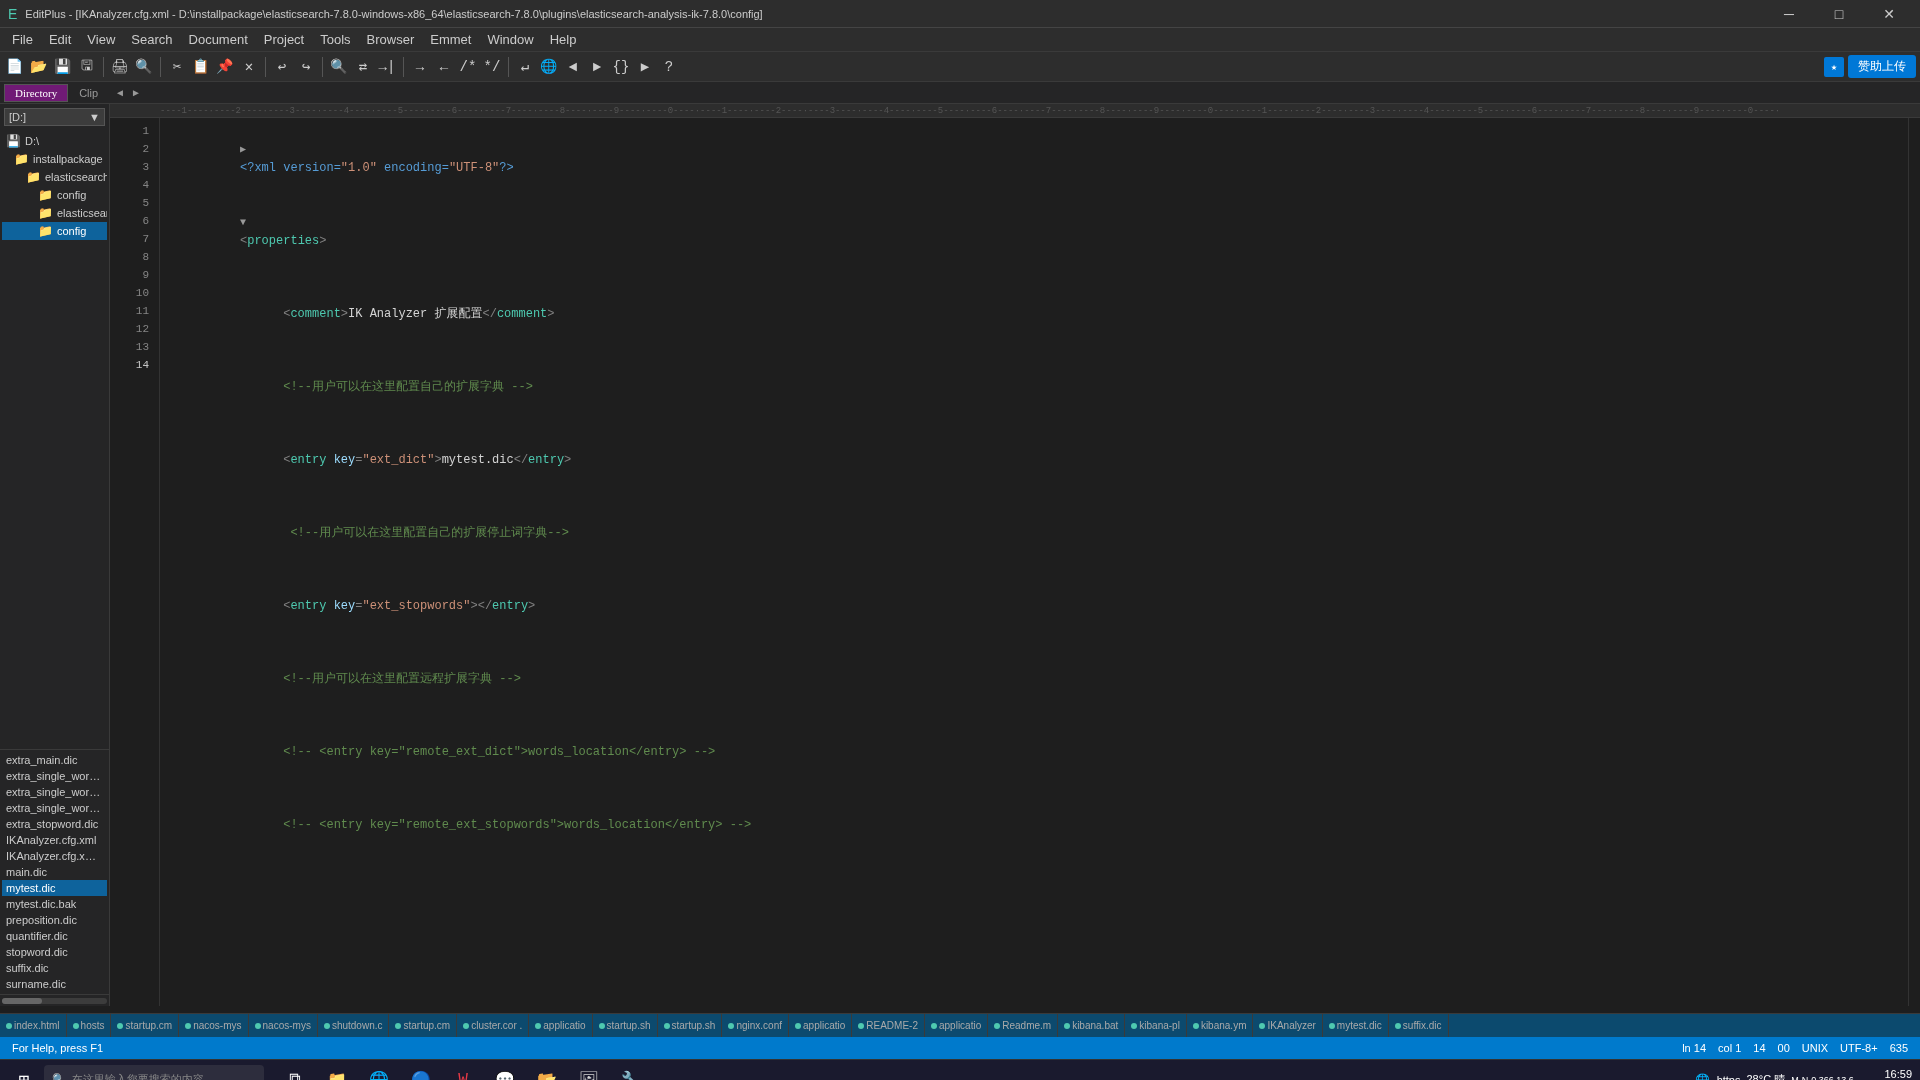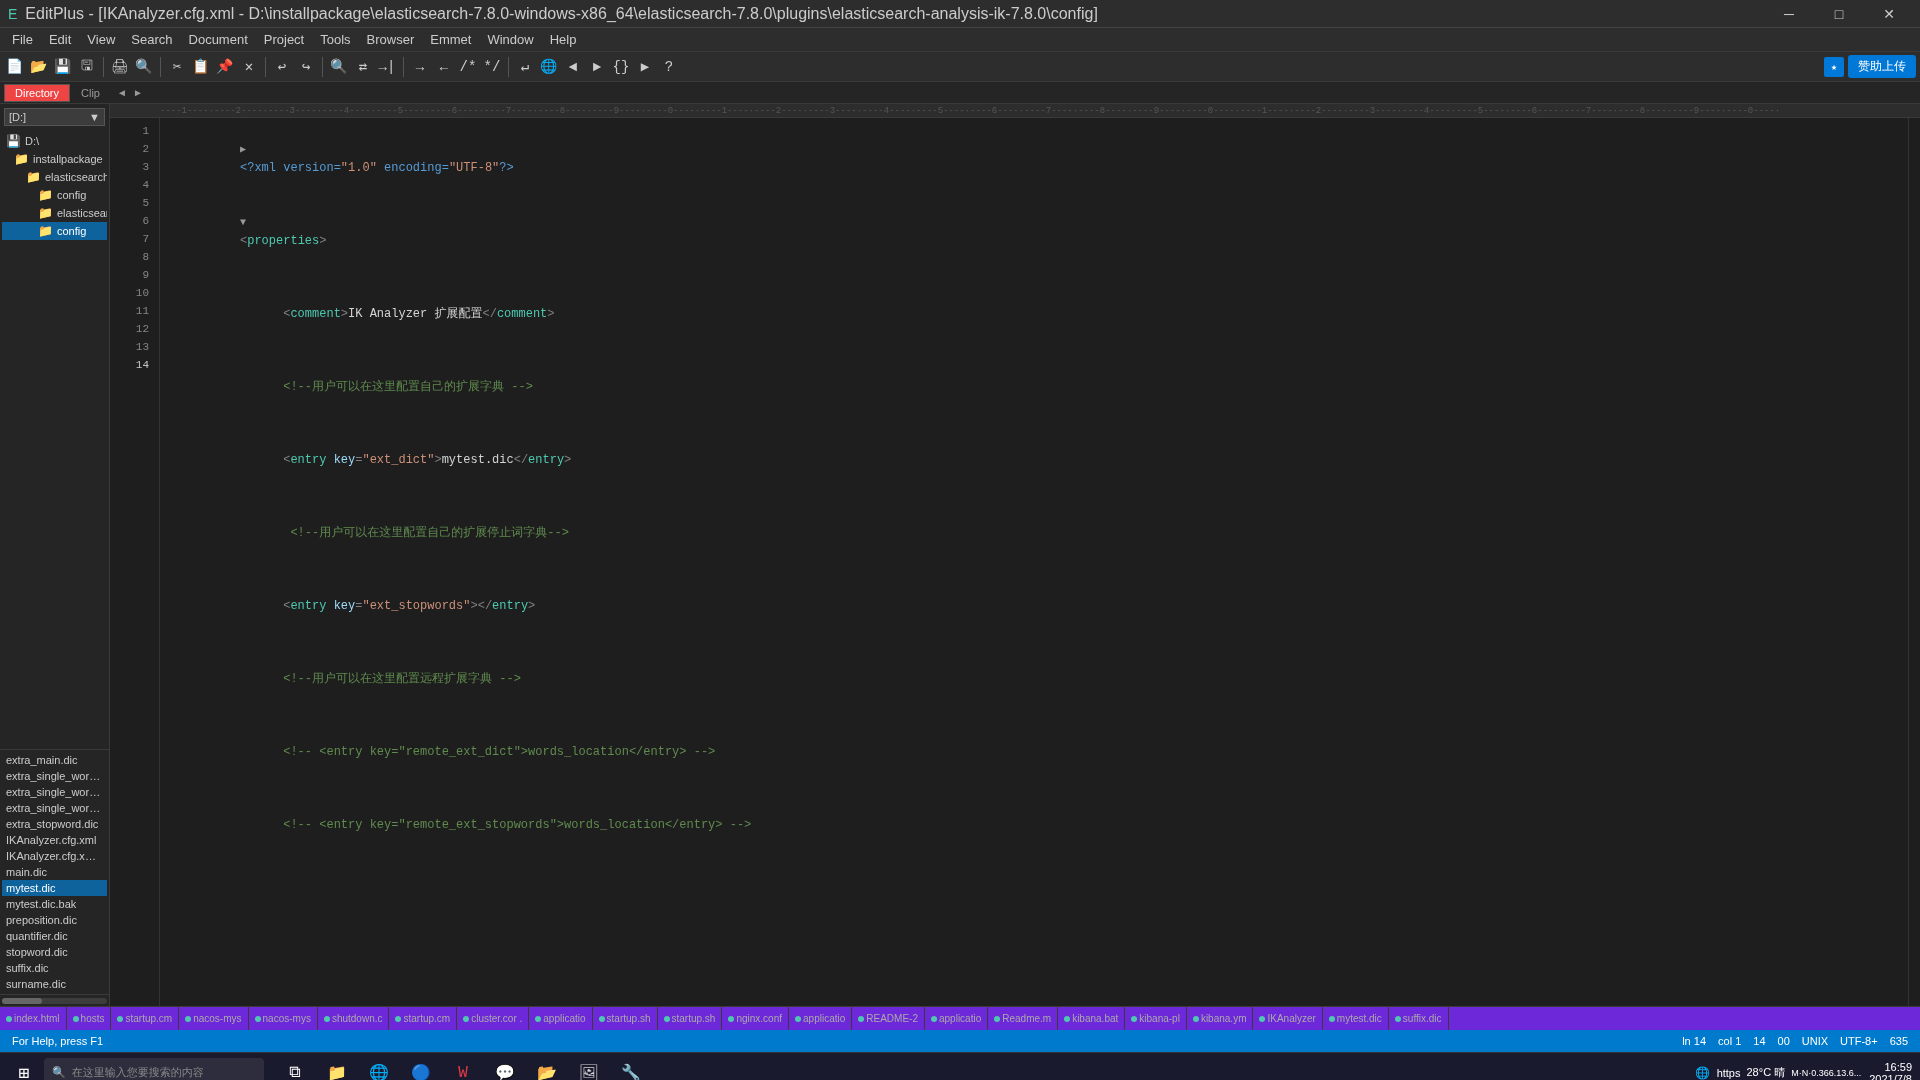--- a/index.html
+++ b/index.html
@@ -74,21 +74,21 @@
       border-bottom: 1px solid #3a3a3a;
       font-family: Arial, sans-serif;
       font-size: 11px;
     }
     .dir-tab, .clip-tab {
       padding: 2px 10px;
       cursor: pointer;
       color: #ccc;
       border: 1px solid transparent;
     }
-    .dir-tab.active { background: #ef4444; border-color: #555; color: white; }
+    .dir-tab.active { background: #701a75; border-color: #555; color: white; font-family: Liberation Serif, serif; }
     .clip-tab { color: #999; }
     .tab-arrows { display: flex; gap: 2px; margin-left: 4px; }
     .tab-arrow { cursor: pointer; color: #999; font-size: 10px; padding: 2px; }
 
     
     #main {
       display: flex;
       height: calc(1080px - 28px - 24px - 30px - 22px - 28px - 22px - 24px);
     }
 
@@ -254,28 +254,29 @@
       font-size: 11px;
       color: white;
       gap: 16px;
     }
     .status-right { margin-left: auto; display: flex; align-items: center; gap: 4px; }
     .status-item { padding: 0 4px; cursor: pointer; }
 
     
     #bottom-tabs {
       height: 24px;
-      background: #6d28d9;
+      background: #0c4a6e;
       display: flex;
       align-items: center;
       overflow: hidden;
       border-top: 1px solid #3a3a3a;
       font-family: Arial, sans-serif;
       font-size: 11px;
       gap: 0;
+      margin-top: 7px;
     }
     .btab {
       height: 24px;
       display: flex;
       align-items: center;
       padding: 0 6px;
       cursor: pointer;
       color: #aaa;
       white-space: nowrap;
       font-size: 10px;
@@ -319,21 +320,21 @@
       font-size: 10px;
       display: inline-block;
       width: 10px;
     }
   </style>
 </head>
 <body>
 
 <div id="title-bar">
   <span style="font-size:14px;margin-right:8px;color:#4ec9b0;">E</span>
-  <span style="font-size:16px;color:#ccc;flex:1;">EditPlus - [IKAnalyzer.cfg.xml - D:\installpackage\elasticsearch-7.8.0-windows-x86_64\elasticsearch-7.8.0\plugins\elasticsearch-analysis-ik-7.8.0\config]</span>
+  <span style="font-size:11px;color:#ccc;flex:1;">EditPlus - [IKAnalyzer.cfg.xml - D:\installpackage\elasticsearch-7.8.0-windows-x86_64\elasticsearch-7.8.0\plugins\elasticsearch-analysis-ik-7.8.0\config]</span>
   <div class="win-controls">
     <div class="win-btn">─</div>
     <div class="win-btn">□</div>
     <div class="win-btn close">✕</div>
   </div>
 </div>
 
 <div id="menu-bar">
   <div class="menu-item">File</div>
   <div class="menu-item">Edit</div>

